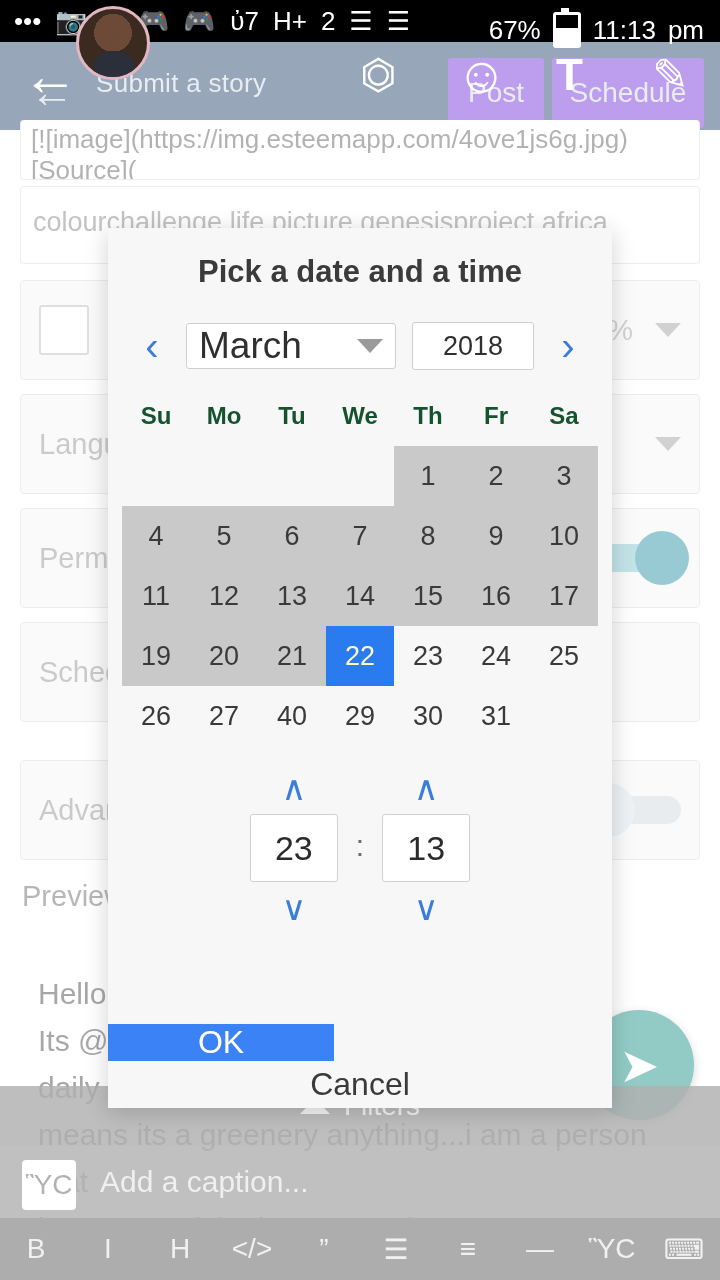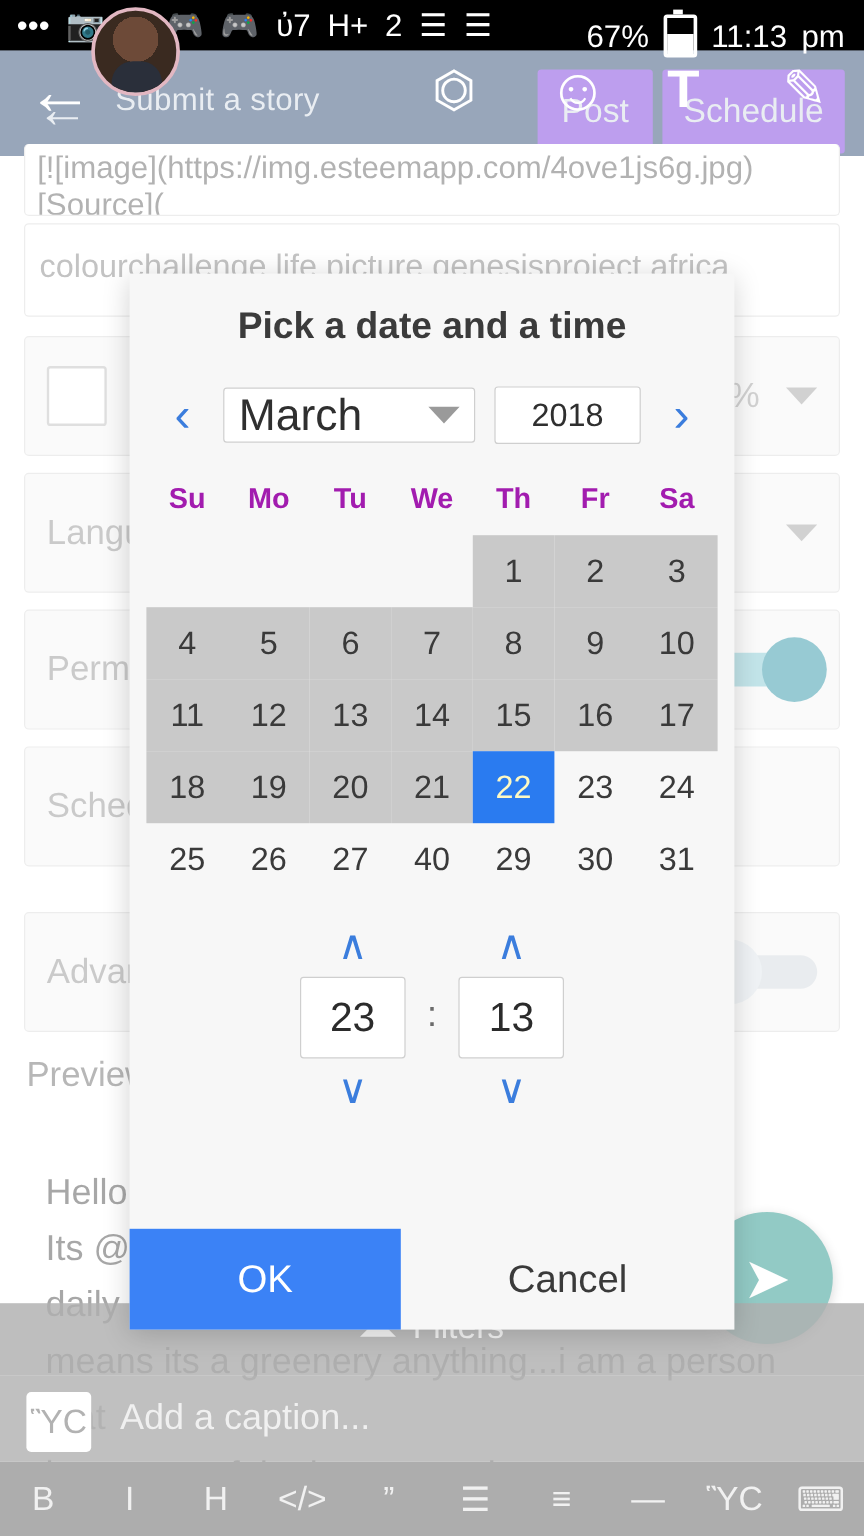--- a/index.html
+++ b/index.html
@@ -371,21 +371,21 @@
   }
   .cal-grid {
     display: grid;
     grid-template-columns: repeat(7, 1fr);
     row-gap: 0;
   }
   .cal-dow {
     text-align: center;
     font-size: 24px;
     font-weight: bold;
-    color: #a21caf;
+    color: #14532d;
     padding: 10px 0 16px;
   }
   .cal-cell {
     height: 60px;
     display: flex;
     align-items: center;
     justify-content: center;
     font-size: 27px;
     color: #3a3a3a;
   }
@@ -427,20 +427,21 @@
   .time-colon {
     font-size: 30px;
     color: #6b6b6b;
     padding-bottom: 4px;
   }
   .dlg-actions {
     position: absolute;
     left: 0; right: 0; bottom: 0;
     height: 84px;
     display: flex;
+    flex-direction: column;
   }
   .dlg-ok {
     width: 226px;
     background: #3b82f6;
     color: #fff;
     display: flex; align-items: center; justify-content: center;
     font-size: 32px;
   }
   .dlg-cancel {
     flex: 1;
@@ -593,21 +594,20 @@
         <div class="cal-cell shaded">10</div>
 
         <div class="cal-cell shaded">11</div>
         <div class="cal-cell shaded">12</div>
         <div class="cal-cell shaded">13</div>
         <div class="cal-cell shaded">14</div>
         <div class="cal-cell shaded">15</div>
         <div class="cal-cell shaded">16</div>
         <div class="cal-cell shaded">17</div>
 
-        <div class="cal-cell shaded">18</div>
         <div class="cal-cell shaded">19</div>
         <div class="cal-cell shaded">20</div>
         <div class="cal-cell shaded">21</div>
         <div class="cal-cell selected">22</div>
         <div class="cal-cell">23</div>
         <div class="cal-cell">24</div>
 
         <div class="cal-cell">25</div>
         <div class="cal-cell">26</div>
         <div class="cal-cell">27</div>

